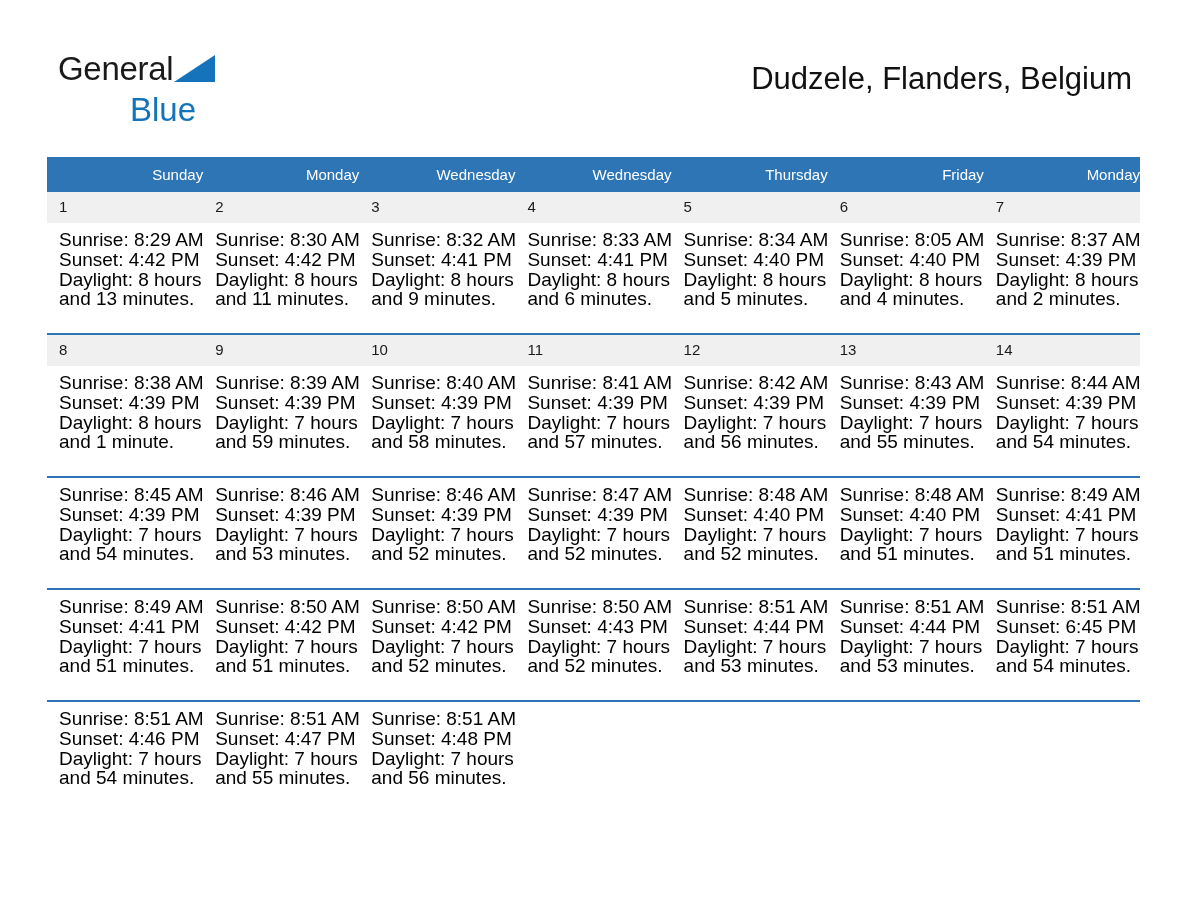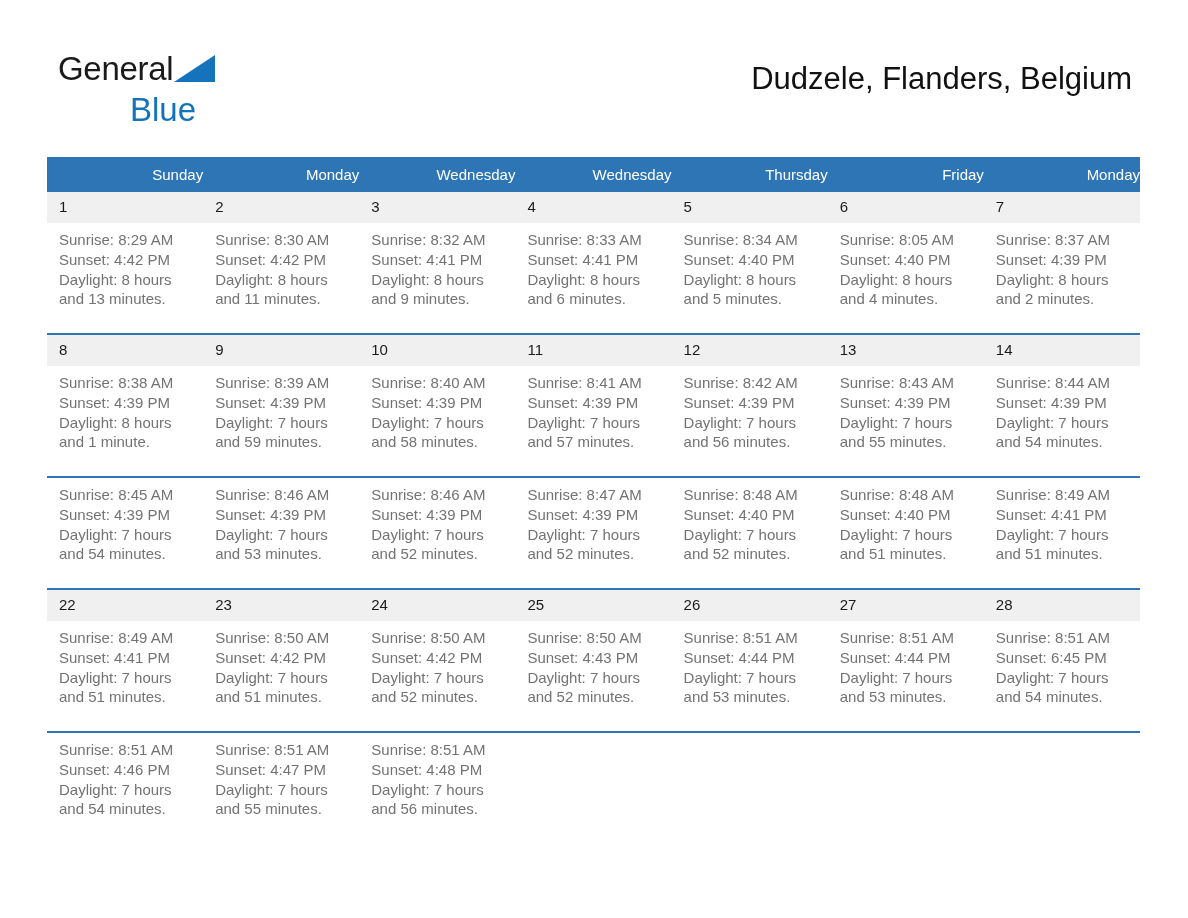--- a/index.html
+++ b/index.html
@@ -132,22 +132,22 @@
     padding: 6px 0 7px 12px;
     vertical-align: top;
     height: 18px;
   }
   .daynum-row td.empty {
     background: #f0f0f0;
   }
 
   .info-row td {
     background: #ffffff;
-    font-size: 15px;
-    color: #737373;
+    font-size: 19px;
+    color: #000000;
     padding: 7px 6px 6px 12px;
     vertical-align: top;
     line-height: 19.8px;
     height: 80px;
   }
   .info-row td.empty { background: #ffffff; }
 
   .info-line { display: block; white-space: nowrap; }
 </style>
 </head>
@@ -361,29 +361,20 @@
         </td>
       </tr>
 
       <tr class="week-gap">
           <td colspan="7"></td>
         </tr>
       <tr class="week-sep">
           <td colspan="7"></td>
         </tr>
 
-      <tr class="daynum-row">
-        <td>22</td>
-        <td>23</td>
-        <td>24</td>
-        <td>25</td>
-        <td>26</td>
-        <td>27</td>
-        <td>28</td>
-      </tr>
       <tr class="info-row">
         <td>
           <span class="info-line">Sunrise: 8:49 AM</span>
           <span class="info-line">Sunset: 4:41 PM</span>
           <span class="info-line">Daylight: 7 hours</span>
           <span class="info-line">and 51 minutes.</span>
         </td>
         <td>
           <span class="info-line">Sunrise: 8:50 AM</span>
           <span class="info-line">Sunset: 4:42 PM</span>

